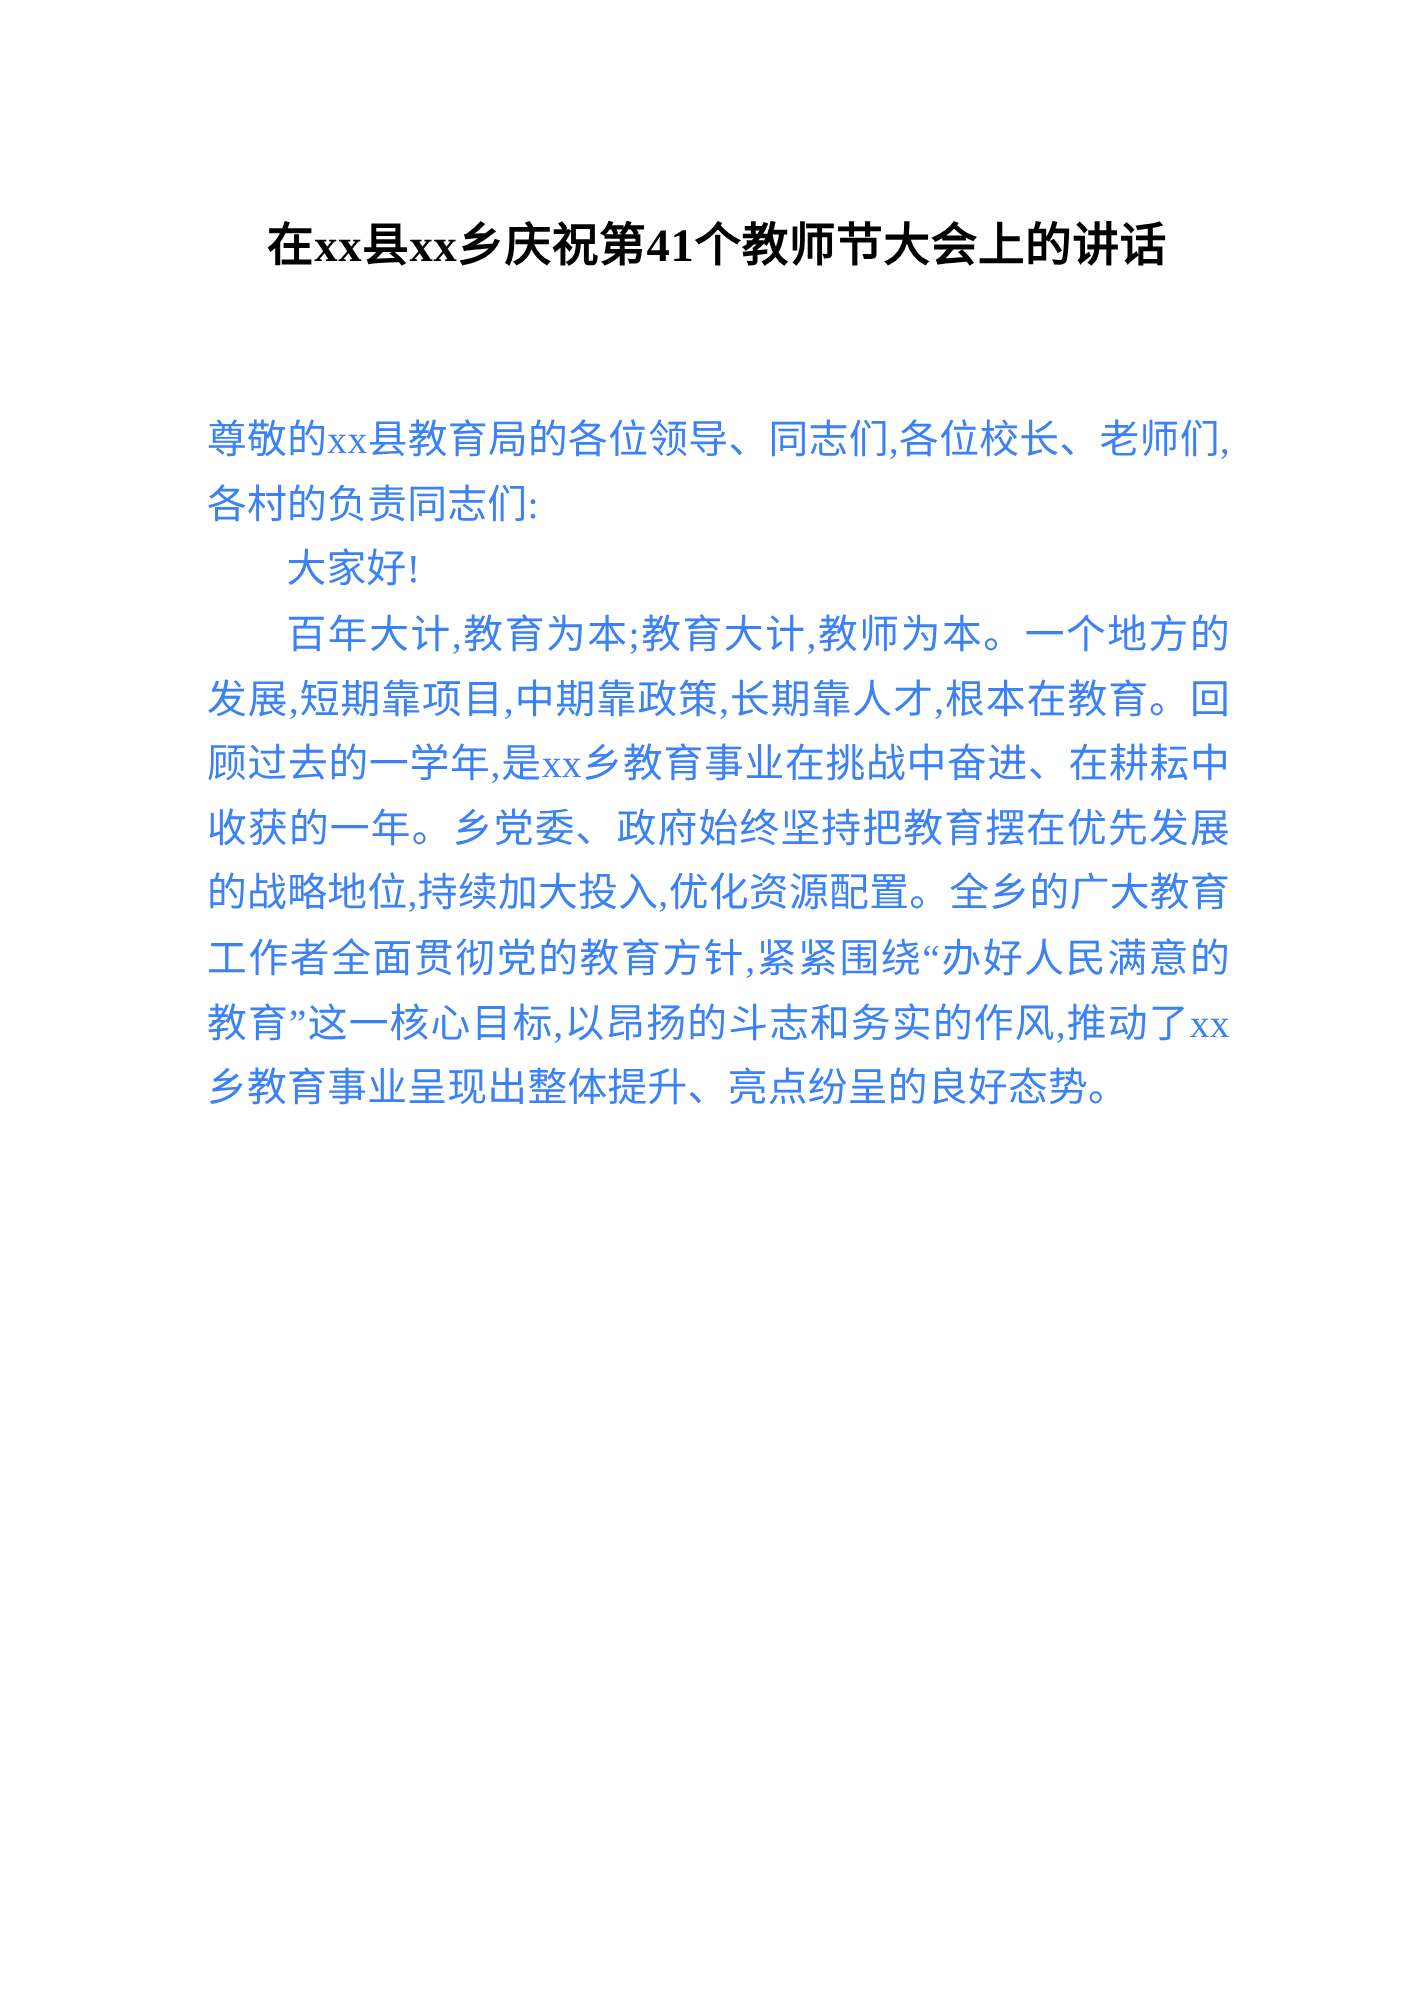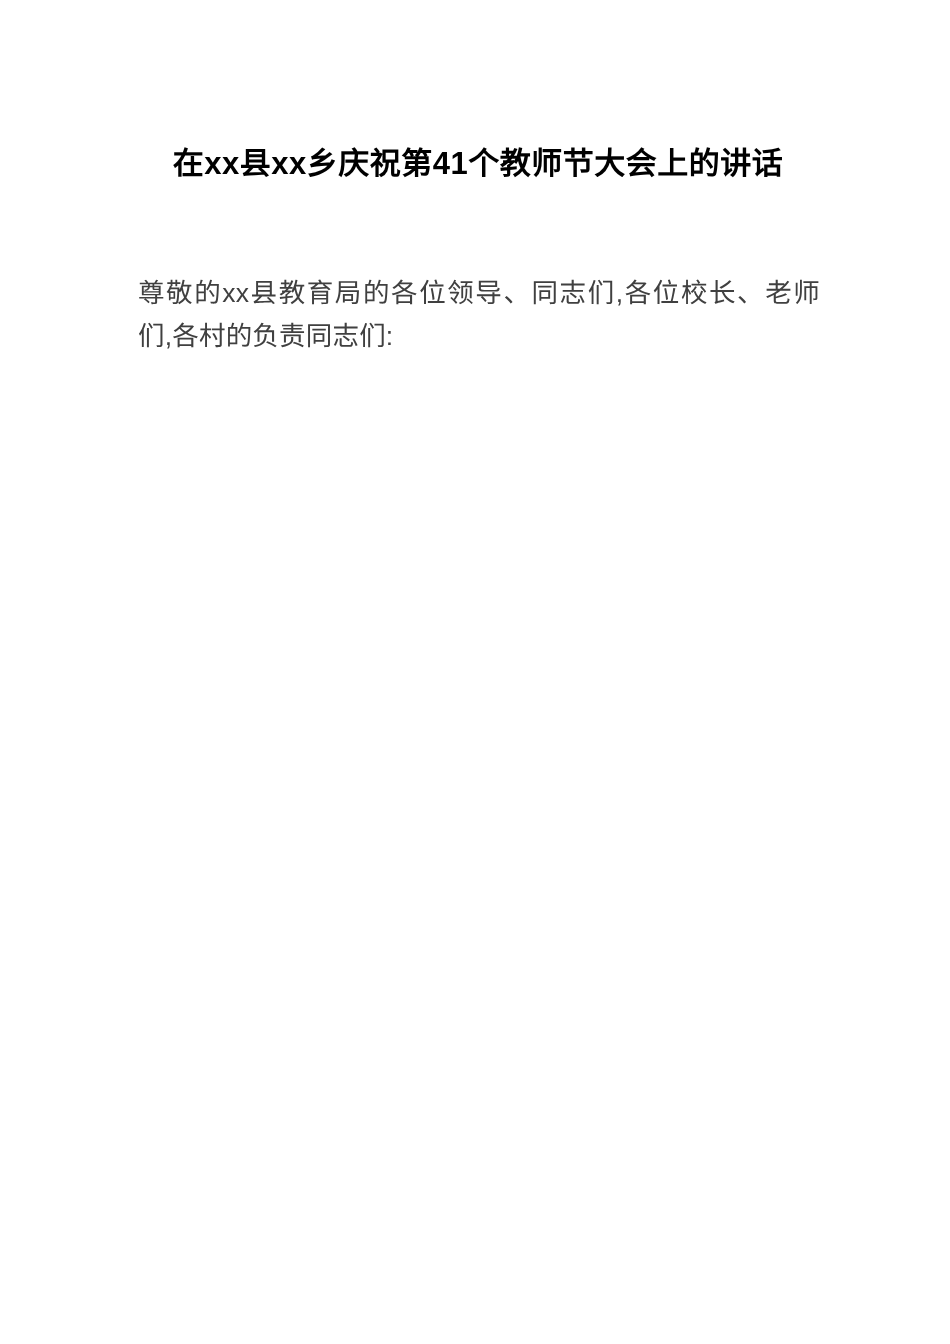--- a/index.html
+++ b/index.html
@@ -9,21 +9,21 @@
     background: #ffffff;
   }
 
   .page {
     position: relative;
     width: 950px;
     height: 1172px;
     background: #ffffff;
     overflow: hidden;
     box-sizing: border-box;
-    font-family: Liberation Sans, sans-serif;
+    font-family: Liberation Serif, serif;
     color: #000000;
   }
 
   
   .doc-title {
     position: absolute;
     left: 138px;
     top: 118px;
     width: 680px;
     text-align: center;
@@ -39,21 +39,21 @@
     position: absolute;
     left: 138px;
     top: 272px;
     width: 682px;
   }
 
   .para {
     margin: 0;
     font-size: 26.5px;
     line-height: 43.2px;
-    color: #404040;
+    color: #3b82f6;
     text-align: justify;
     text-justify: inter-character;
     letter-spacing: 0.2px;
     word-break: break-all;
     font-weight: normal;
   }
 
   
   .para--salutation {
     text-indent: 0;
@@ -73,19 +73,21 @@
 <body>
 
 <div class="page">
 
   <h1 class="doc-title">在xx县xx乡庆祝第41个教师节大会上的讲话</h1>
 
   <div class="body-block">
 
     <p class="para para--salutation">尊敬的xx县教育局的各位领导、同志们,各位校长、老师们,各村的负责同志们:</p>
 
+    <p class="para para--indent">大家好!</p>
 
 
+    <p class="para para--indent">百年大计,教育为本;教育大计,教师为本。一个地方的发展,短期靠项目,中期靠政策,长期靠人才,根本在教育。回顾过去的一学年,是xx乡教育事业在挑战中奋进、在耕耘中收获的一年。乡党委、政府始终坚持把教育摆在优先发展的战略地位,持续加大投入,优化资源配置。全乡的广大教育工作者全面贯彻党的教育方针,紧紧围绕“办好人民满意的教育”这一核心目标,以昂扬的斗志和务实的作风,推动了xx乡教育事业呈现出整体提升、亮点纷呈的良好态势。</p>
 
 
   </div>
 
 </div>
 
 </body></html>

